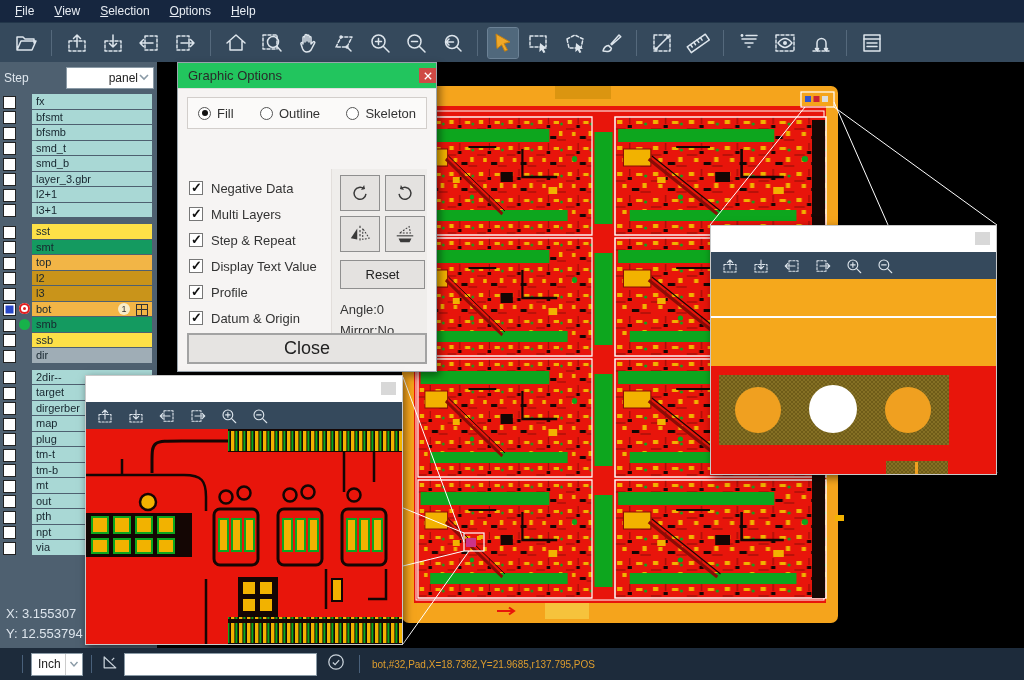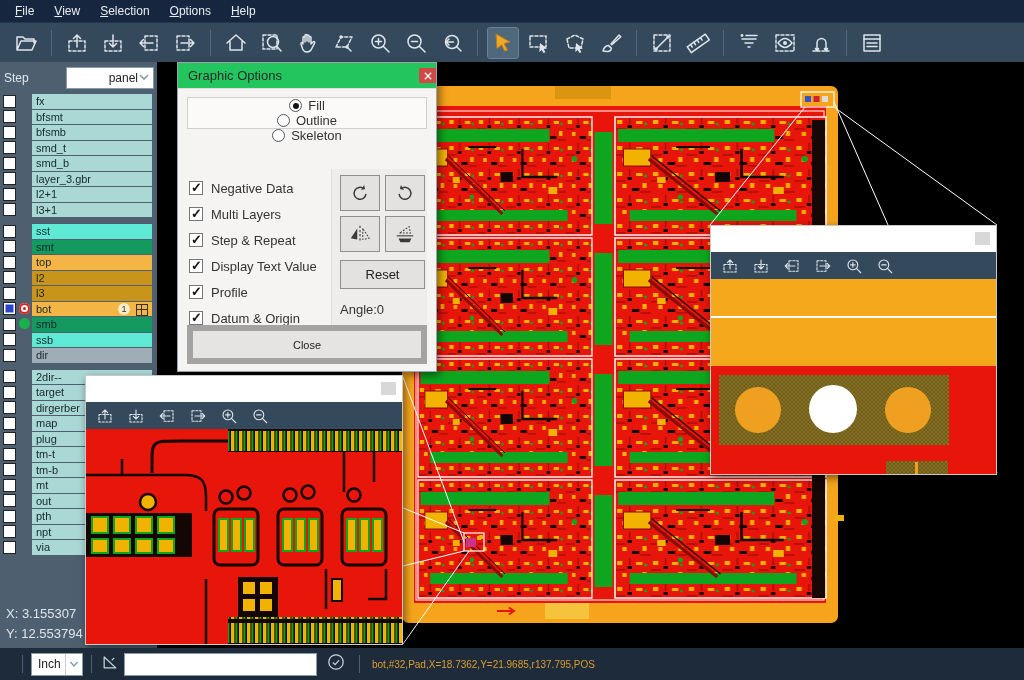--- a/index.html
+++ b/index.html
@@ -22,32 +22,32 @@
   .ic{stroke:#dde5ec;fill:none;stroke-width:1.5;stroke-linecap:round;stroke-linejoin:round;}
 
   
   .sidebar{position:absolute;left:0;top:62px;width:157px;height:586px;background:#4e6070;z-index:2;}
   .step-row{display:flex;align-items:center;height:28px;padding:3px 3px 0 4px;box-sizing:border-box;gap:32px;}
   .step-label{color:#dfe7ee;font-size:12px;margin-right:5px;}
   .step-select{flex:1;height:22px;background:#fff;border:1px solid #8a9aa6;display:flex;align-items:center;
                justify-content:flex-end;padding:0 3px 0 5px;box-sizing:border-box;}
   .step-select span{font-size:12px;color:#222;}
   .layers{margin-top:4px;}
-  .lrow{display:flex;align-items:center;height:14.5px;margin-bottom:1px;position:relative;}
+  .lrow{display:flex;align-items:flex-end;height:14.5px;margin-bottom:1px;position:relative;}
   .lrow.gap{margin-top:7px;}
   .cb{width:11px;height:11px;background:#fff;border:1px solid #222;margin-left:3px;flex:0 0 auto;}
   .cb.checked{background:#2847c8;box-shadow:inset 0 0 0 1.5px #fff;}
   .ind{width:14px;height:14px;margin-left:2px;flex:0 0 auto;position:relative;}
   .dot{position:absolute;left:1px;top:1px;width:11px;height:11px;border-radius:50%;}
   .dot.red{background:#e02020;box-shadow:inset 0 0 0 2px #e02020, inset 0 0 0 4px #fff;}
   .dot.green{background:#17b24a;}
   .lname{flex:1;height:100%;font-size:11px;color:#17262f;display:flex;align-items:center;
          padding-left:4px;box-sizing:border-box;margin-right:5px;position:relative;}
   .c-cyan{background:#a9d8d5;}
-  .c-white{background:#5eead4;}
+  .c-white{background:#fde047;}
   .c-green{background:#149a60;}
   .c-orange{background:#f2b546;}
   .c-gold{background:#c9941a;}
   .c-gray{background:#9fadb6;}
   .badge{position:absolute;right:22px;top:1px;width:12px;height:12px;border-radius:50%;background:#f7ecc8;
          color:#333;font-size:9px;display:flex;align-items:center;justify-content:center;}
   .gridico{position:absolute;right:4px;top:2px;width:10px;height:10px;border:1px solid #333;
            background:linear-gradient(#0000 45%,#333 45%,#333 55%,#0000 55%),
                       linear-gradient(90deg,#0000 45%,#333 45%,#333 55%,#0000 55%);}
   .coords{position:absolute;left:6px;top:542px;color:#dde5ed;font-size:13px;line-height:20px;}
@@ -59,39 +59,39 @@
   .dialog{position:absolute;left:177px;top:62px;width:260px;height:310px;background:#f6f4f3;
           border:1px solid #9aa4ac;box-shadow:3px 4px 8px rgba(0,0,0,.45);box-sizing:border-box;z-index:5;}
   .dlg-title{height:26px;background:#22c55e;border-bottom:1px solid #e0dedd;display:flex;align-items:center;
              justify-content:space-between;padding:0 0 0 10px;box-sizing:border-box;}
   .dlg-title span{font-size:13px;color:#2a2a2a;}
   .dlg-close{width:17px;height:15px;background:#cf4a45;display:flex;align-items:center;justify-content:center;}
   .dlg-close svg{width:8px;height:8px;stroke:#fff;stroke-width:1.6;}
   .dlg-body{position:relative;padding:8px 9px;box-sizing:border-box;height:283px;}
   .dlg-width{font-size:13px;color:#333;margin:2px 0 7px 2px;}
   .radio-box{border:1px solid #d2cecb;background:#fbfaf9;height:32px;display:flex;align-items:center;
-             justify-content:space-between;padding:0 10px;box-sizing:border-box;flex-direction:column;}
+             justify-content:space-between;padding:0 10px;box-sizing:border-box;}
   .radio-item{display:flex;align-items:center;gap:6px;font-size:13px;color:#333;}
   .radio{width:13px;height:13px;border-radius:50%;border:1px solid #555;background:#fff;box-sizing:border-box;position:relative;}
   .radio.sel::after{content:"";position:absolute;left:2.5px;top:2.5px;width:6px;height:6px;border-radius:50%;background:#111;}
   .chk-col{position:absolute;left:11px;top:86px;}
   .dchk{display:flex;align-items:center;gap:8px;height:26px;}
   .box{width:14px;height:14px;background:#fff;border:1px solid #777;box-sizing:border-box;position:relative;flex:0 0 auto;}
   .box.checked::after{content:"✓";position:absolute;left:1px;top:-2px;font-size:13px;font-weight:bold;color:#111;}
   .dchk span.lbl{font-size:13px;color:#333;white-space:nowrap;}
   .right-panel{position:absolute;right:9px;top:80px;width:96px;height:178px;background:#efedeb;
                border-left:1px solid #e2dedb;padding:6px 0 0 8px;box-sizing:border-box;}
   .tgrid{display:grid;grid-template-columns:40px 40px;grid-auto-rows:36px;gap:5px;}
   .tbtn2{background:#e4e2e0;border:1px solid #8f8f8f;display:flex;align-items:center;justify-content:center;}
   .tbtn2 svg{width:22px;height:22px;}
   .reset-btn{width:83px;height:27px;background:#e4e2e0;border:1px solid #8f8f8f;margin-top:8px;
              display:flex;align-items:center;justify-content:center;font-size:13px;color:#222;}
   .angtxt{font-size:13px;color:#333;margin-top:10px;line-height:21px;}
-  .close-btn{position:absolute;left:9px;right:9px;bottom:8px;height:27px;background:#e6e4e2;border:6px solid #a3a3a3;
-             display:flex;align-items:center;justify-content:center;font-size:11px;color:#222;}
+  .close-btn{position:absolute;left:9px;right:9px;bottom:8px;height:27px;background:#e6e4e2;border:2px solid #a3a3a3;
+             display:flex;align-items:center;justify-content:center;font-size:18px;color:#222;}
 
   
   .magwin{position:absolute;background:#fff;border:1px solid #c9c9c9;box-shadow:2px 3px 8px rgba(0,0,0,.5);
           box-sizing:border-box;z-index:6;}
   .mag-title{height:26px;background:#fff;position:relative;}
   .mag-btn{position:absolute;right:6px;top:6px;width:15px;height:13px;background:#d8d8d8;}
   .mag-toolbar{height:27px;background:#35495c;display:flex;align-items:center;gap:13px;padding-left:10px;}
   .mag-toolbar svg{width:18px;height:18px;}
   .mag-content{position:relative;overflow:hidden;}
   .magleft{left:85px;top:375px;width:318px;height:270px;}

